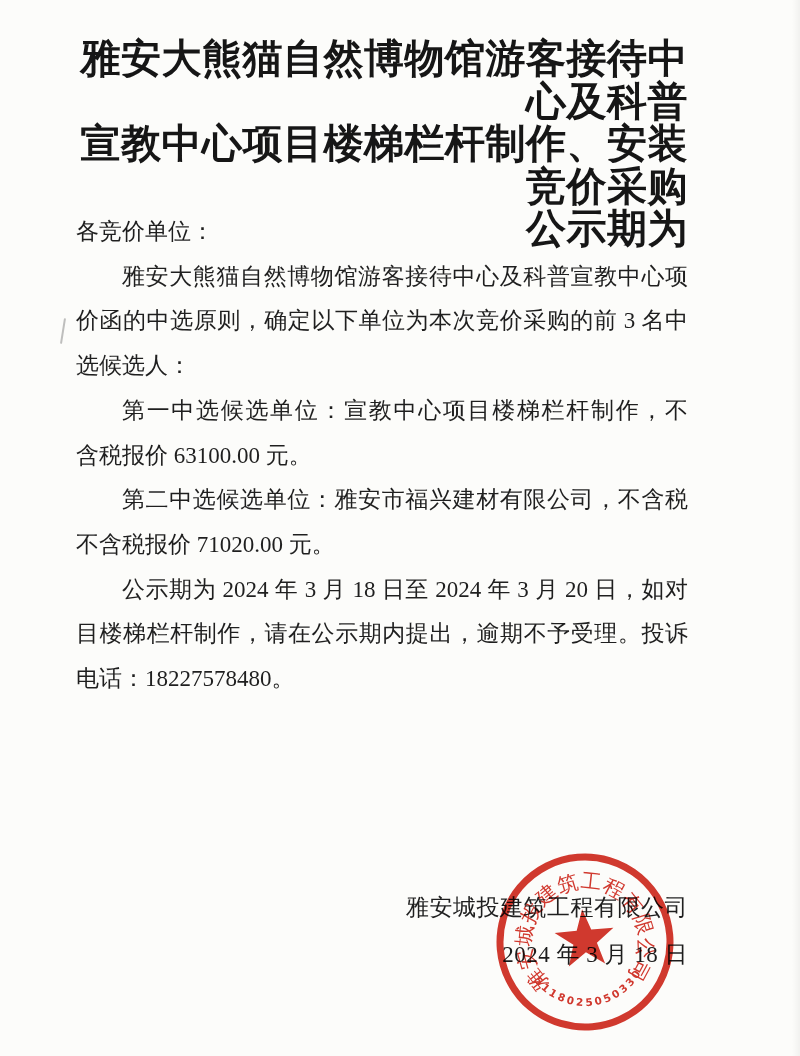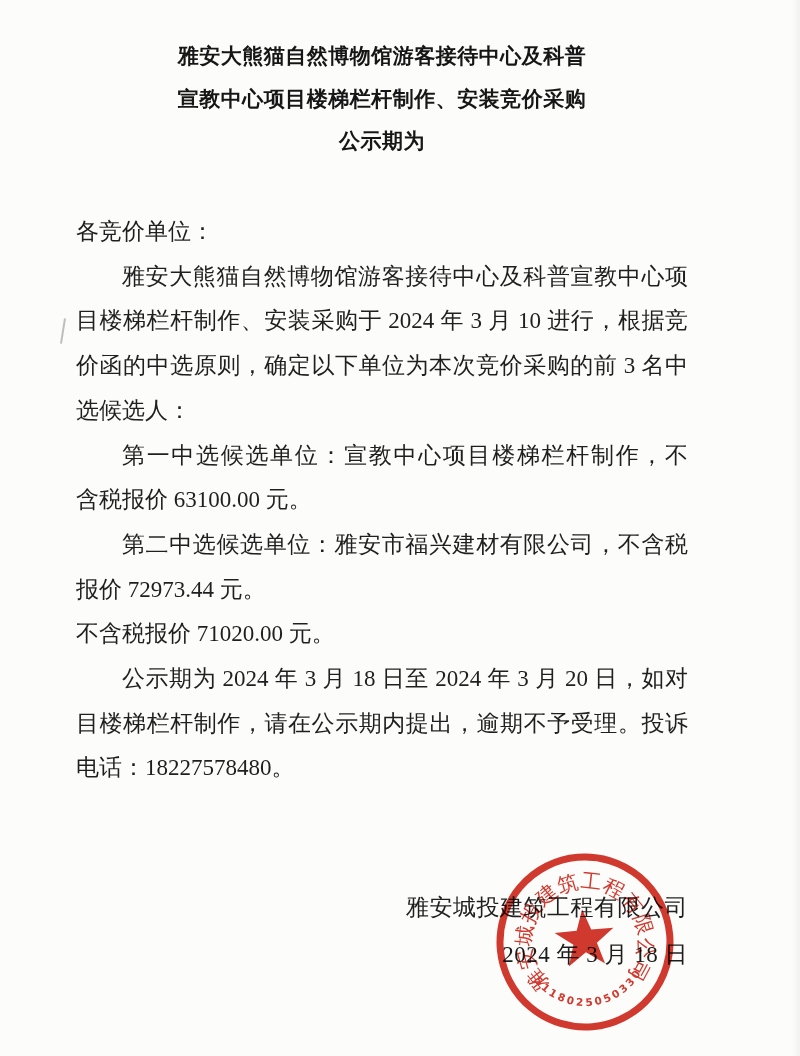--- a/index.html
+++ b/index.html
@@ -12,25 +12,25 @@
     color:#1e1e1e;
   }
   
   .page::after{
     content:"";position:absolute;top:0;right:0;width:8px;height:100%;
     background:linear-gradient(to right, rgba(0,0,0,0), rgba(0,0,0,0.045));
     pointer-events:none;
   }
   .title-wrap{
     position:absolute;left:76px;top:37px;width:612px;
-    font-family:Liberation Mono, monospace;
+    font-family:Liberation Sans, sans-serif;
     font-weight:700;
-    font-size:21px;line-height:42.6px;
+    font-size:40px;line-height:42.6px;
     letter-spacing:0.5px;
-    text-align:center;
+    text-align:right;
     color:#161616;
   }
   .body-wrap{
     position:absolute;left:76px;top:210px;width:612px;
     font-size:23px;line-height:44.7px;
     color:#1f1f1f;
   }
   .body-line{white-space:nowrap;}
   .body-line.indent{text-indent:2em;}
   .body-line.fill{
@@ -81,27 +81,25 @@
 
   <div class="title-wrap">
     <div class="title-line">雅安大熊猫自然博物馆游客接待中心及科普</div>
     <div class="title-line">宣教中心项目楼梯栏杆制作、安装竞价采购</div>
     <div class="title-line">公示期为</div>
   </div>
 
   <div class="body-wrap">
       <div class="body-line">各竞价单位：</div>
       <div class="body-line indent fill">雅安大熊猫自然博物馆游客接待中心及科普宣教中心项</div>
-      <div class="body-line fill">目楼梯栏杆制作、安装采购于 2024 年 3 月 10 进行，根据竞</div>
       <div class="body-line fill">价函的中选原则，确定以下单位为本次竞价采购的前 3 名中</div>
       <div class="body-line">选候选人：</div>
       <div class="body-line indent fill">第一中选候选单位：宣教中心项目楼梯栏杆制作，不</div>
       <div class="body-line">含税报价 63100.00 元。</div>
       <div class="body-line indent fill">第二中选候选单位：雅安市福兴建材有限公司，不含税</div>
-      <div class="body-line">报价 72973.44 元。</div>
       <div class="body-line">不含税报价 71020.00 元。</div>
       <div class="body-line indent fill">公示期为 2024 年 3 月 18 日至 2024 年 3 月 20 日，如对</div>
       <div class="body-line fill">目楼梯栏杆制作，请在公示期内提出，逾期不予受理。投诉</div>
       <div class="body-line">电话：18227578480。</div>
     </div>
 
   <div class="sig-company">雅安城投建筑工程有限公司</div>
   <div class="sig-date">2024 年 3 月 18 日</div>
 
   <svg class="seal" viewBox="0 0 180 180" xmlns="http://www.w3.org/2000/svg" aria-hidden="true" style="color: rgb(207, 35, 24);">

